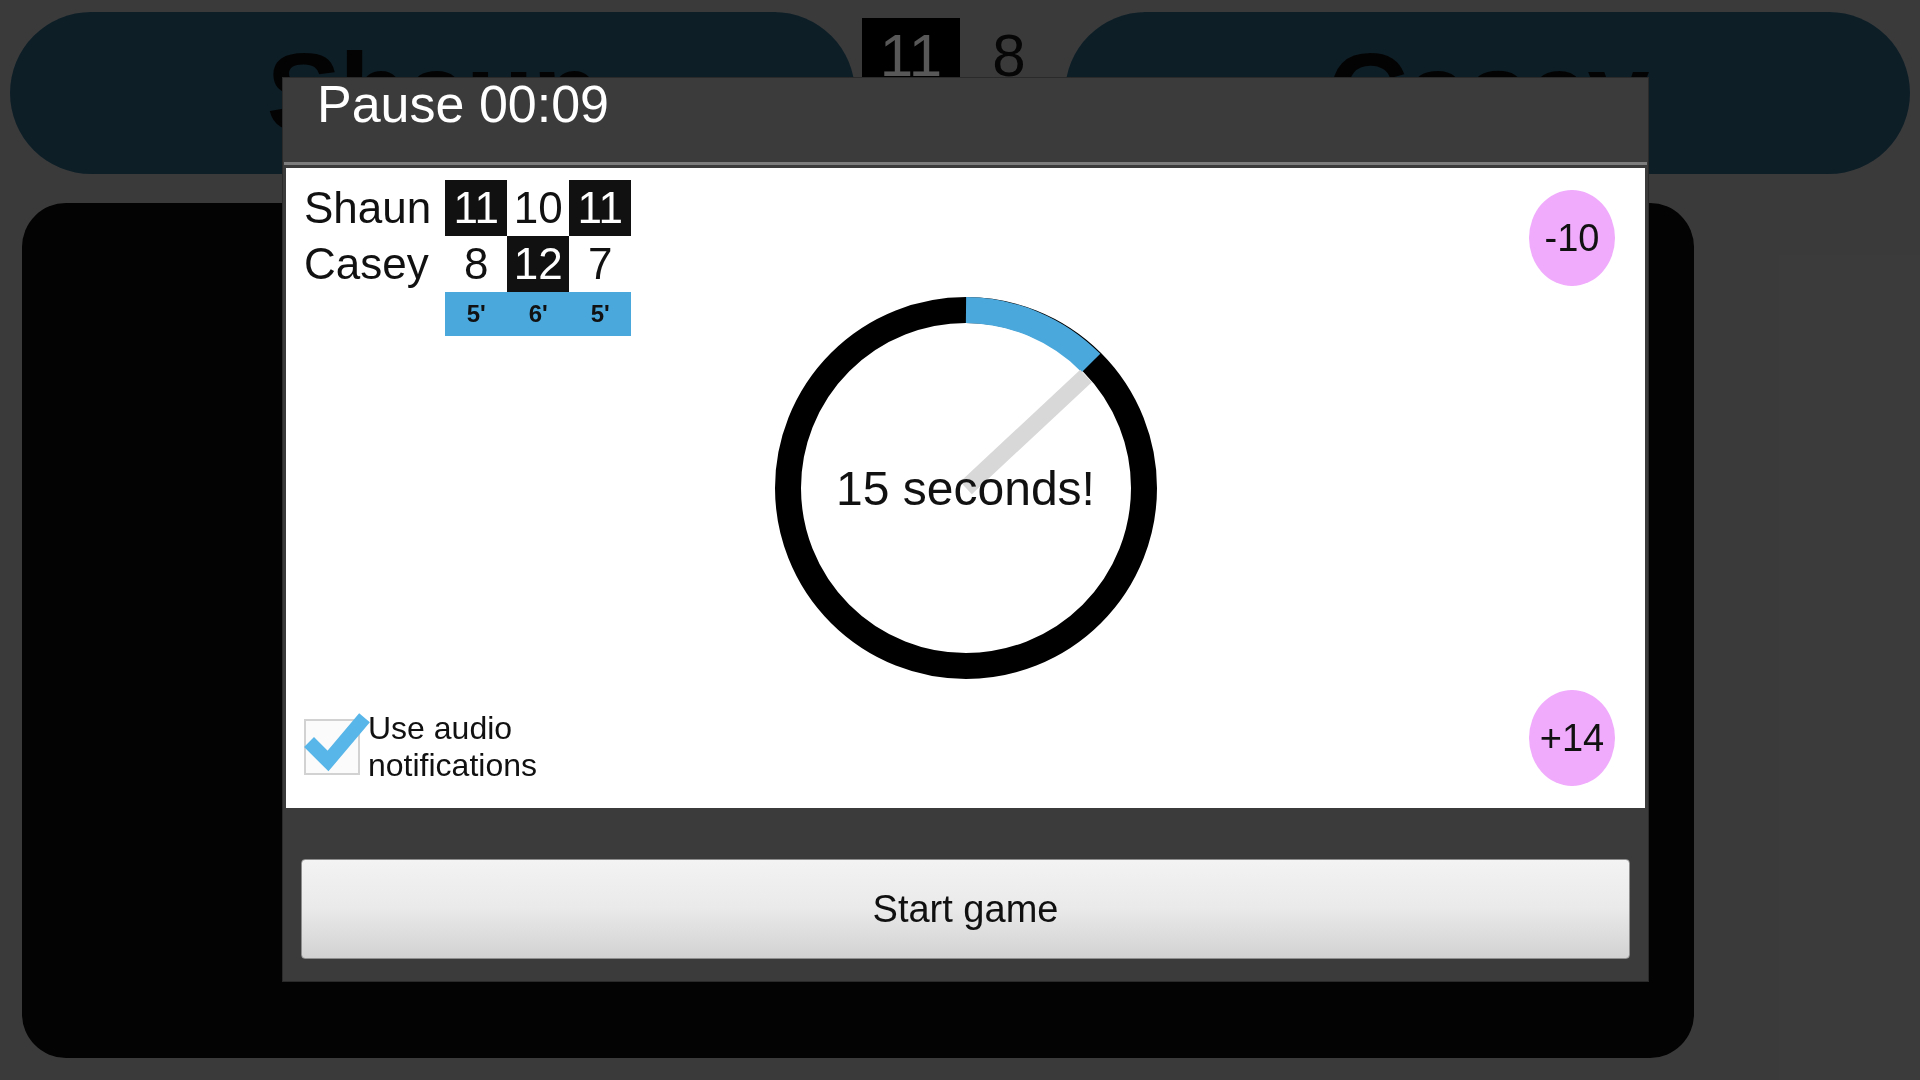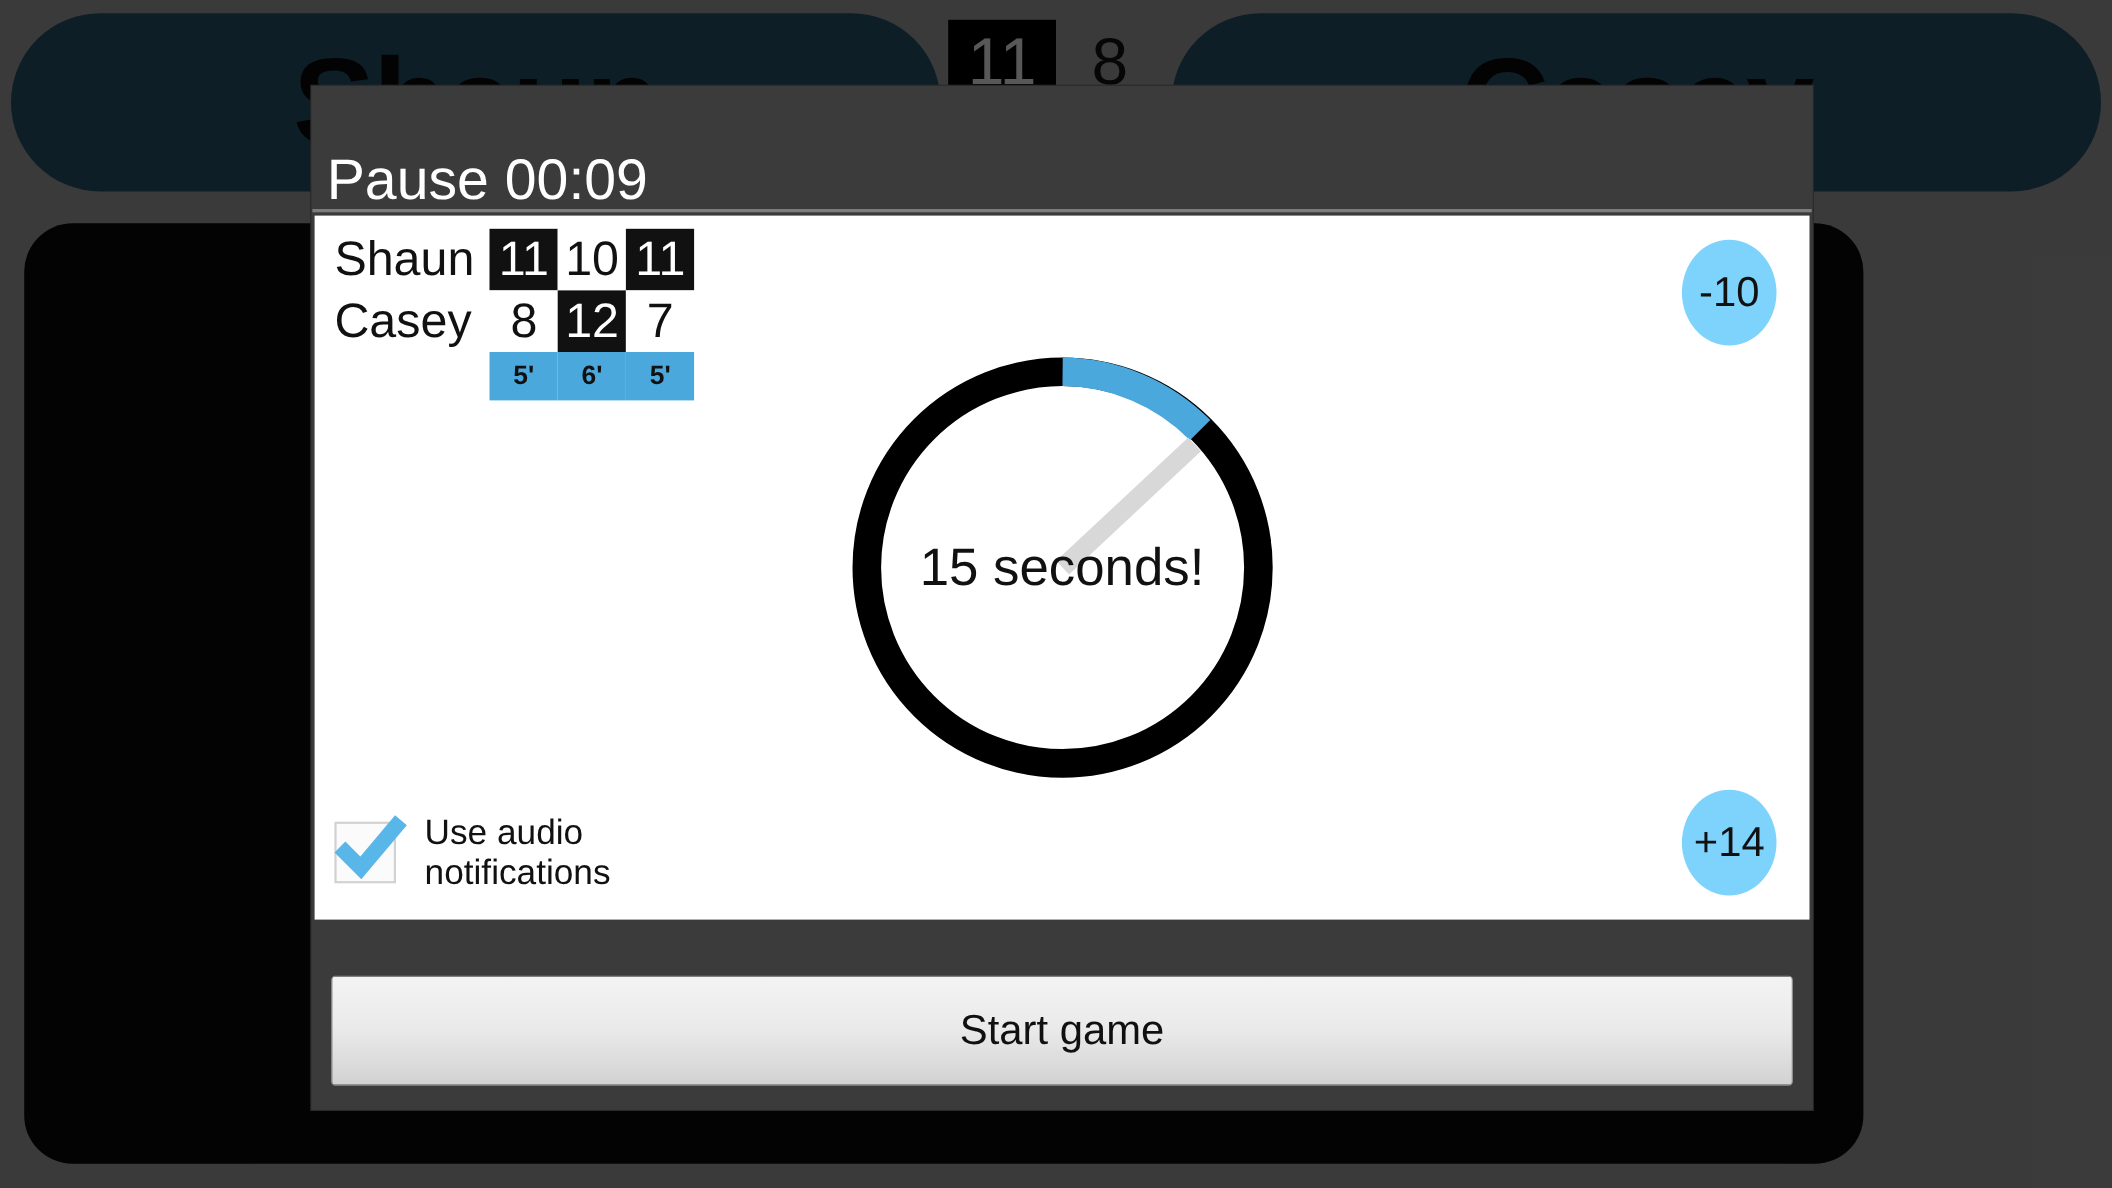--- a/index.html
+++ b/index.html
@@ -88,24 +88,24 @@
   .dialog {
     position: absolute;
     left: 283px;
     top: 78px;
     width: 1365px;
     background: #3b3b3b;
     box-shadow: 0 0 0 1px #2a2a2a;
   }
 
   .dialog-title-bar {
-    height: 112px;
-    display: flex;
-    align-items: flex-end;
-    padding-left: 14px;
+    height: 84px;
+    display: flex;
+    align-items: flex-start;
+    padding-left: 34px;
     box-sizing: border-box;
     background: transparent;
   }
   .dialog-title {
     color: #ffffff;
     font-size: 52px;
     line-height: 1;
   }
   .title-underline {
     height: 3px;
@@ -179,21 +179,21 @@
     pointer-events: none;
   }
 
   
   .checkbox-row {
     position: absolute;
     left: 18px;
     bottom: 24px;
     display: flex;
     align-items: center;
-    gap: 26px;
+    gap: 8px;
   }
   .checkbox-box {
     position: relative;
     width: 56px;
     height: 56px;
     border: 2px solid #d2d2d2;
     background: #fbfbfb;
     box-sizing: border-box;
   }
   .checkbox-box svg {
@@ -208,21 +208,21 @@
     max-width: 230px;
   }
 
   
   .adjust-btn {
     position: absolute;
     right: 30px;
     width: 86px;
     height: 96px;
     border-radius: 50%;
-    background: #7dd3fc;
+    background: #f0abfc;
     display: flex;
     align-items: center;
     justify-content: center;
     font-size: 38px;
     color: #111;
     border: none;
     padding: 0;
     cursor: pointer;
   }
   .adjust-btn.minus { top: 22px; }

